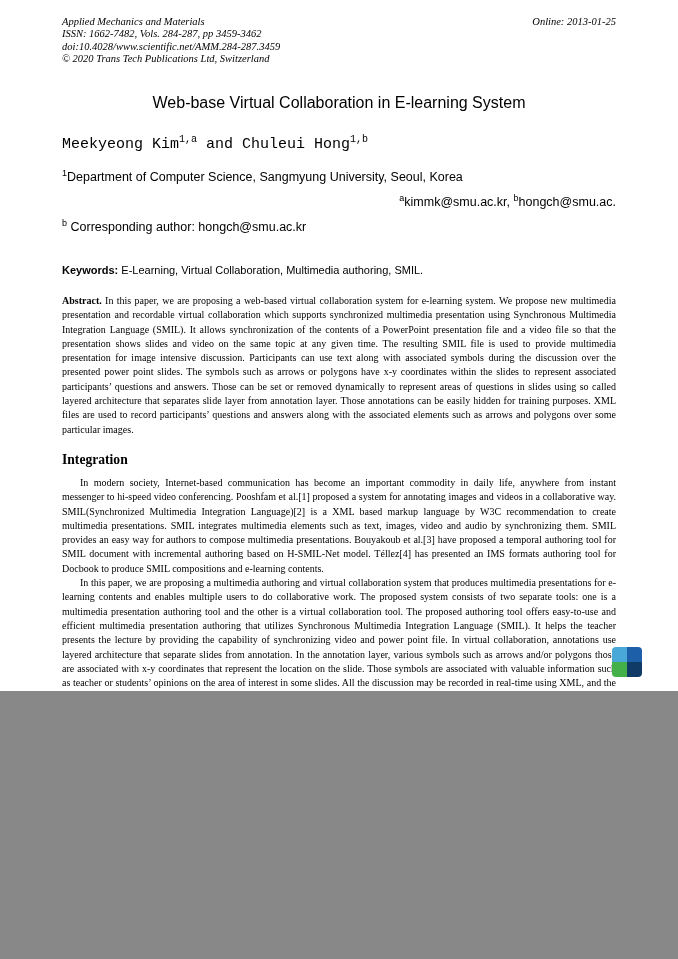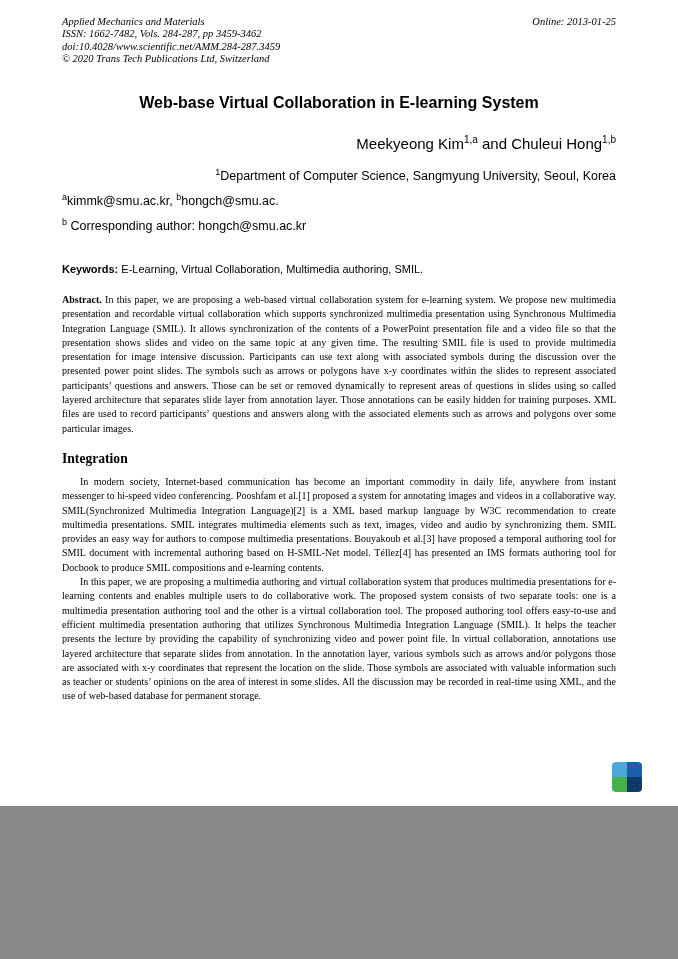--- a/index.html
+++ b/index.html
@@ -1,20 +1,20 @@
 <!DOCTYPE html>
 <html><head>
 <meta charset="utf-8">
 <style>
   * { margin: 0; padding: 0; box-sizing: border-box; }
   html, body { background: #888; }
   .page {
     position: relative;
     width: 678px;
-    height: 806px;
+    height: 691px;
     margin: 0 auto;
     background: #ffffff;
     color: #000000;
     overflow: hidden;
     font-family: "Liberation Serif", serif;
   }
   .content { padding: 16px 62px 0 62px; }
 
   
   .hdr { display: flex; justify-content: space-between; align-items: flex-start; }
@@ -23,40 +23,40 @@
     font-style: italic;
     font-size: 10.5px;
     line-height: 1.18;
   }
 
   
   .title {
     margin-top: 28px;
     text-align: center;
     font-family: "Liberation Sans", sans-serif;
-    font-weight: bold;
+    font-weight: normal;
     font-size: 16px;
   }
   .authors {
     margin-top: 22px;
-    text-align: right;
-    font-family: Liberation Sans, sans-serif;
+    text-align: left;
+    font-family: Liberation Mono, monospace;
     font-size: 15px;
   }
   .authors sup { font-size: 10px; }
   .affil {
     margin-top: 15px;
-    text-align: right;
+    text-align: left;
     font-family: "Liberation Sans", sans-serif;
     font-size: 12.5px;
   }
   .affil sup, .emails sup, .corresp sup { font-size: 9px; }
   .emails {
     margin-top: 9px;
-    text-align: left;
+    text-align: right;
     font-family: "Liberation Sans", sans-serif;
     font-size: 12.5px;
   }
   .corresp {
     margin-top: 9px;
     text-align: left;
     font-family: "Liberation Sans", sans-serif;
     font-size: 12.5px;
   }
 

